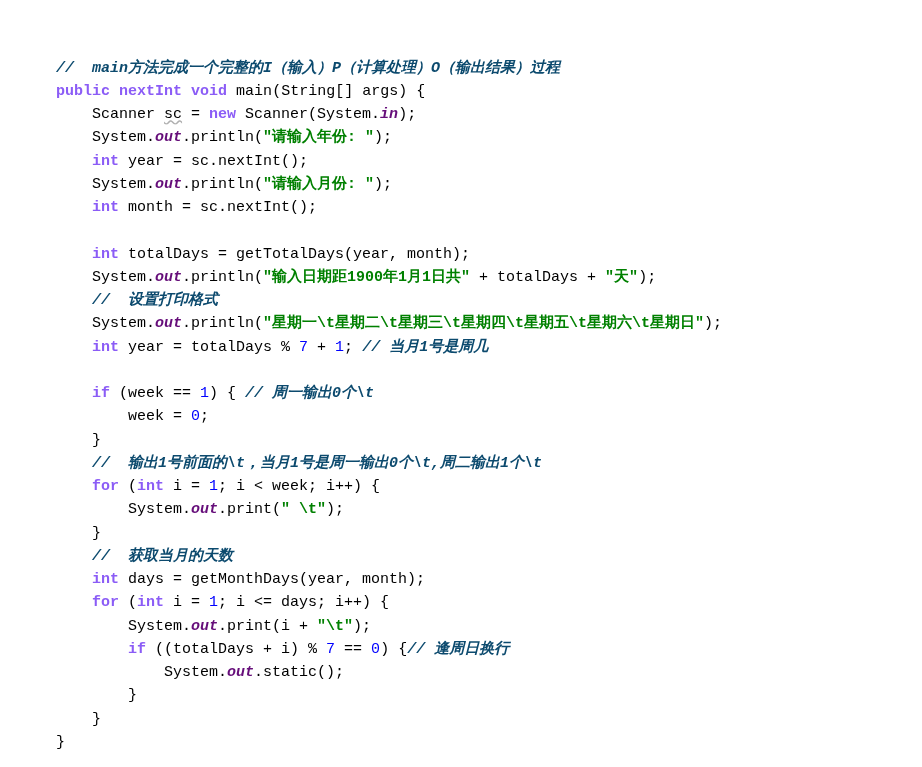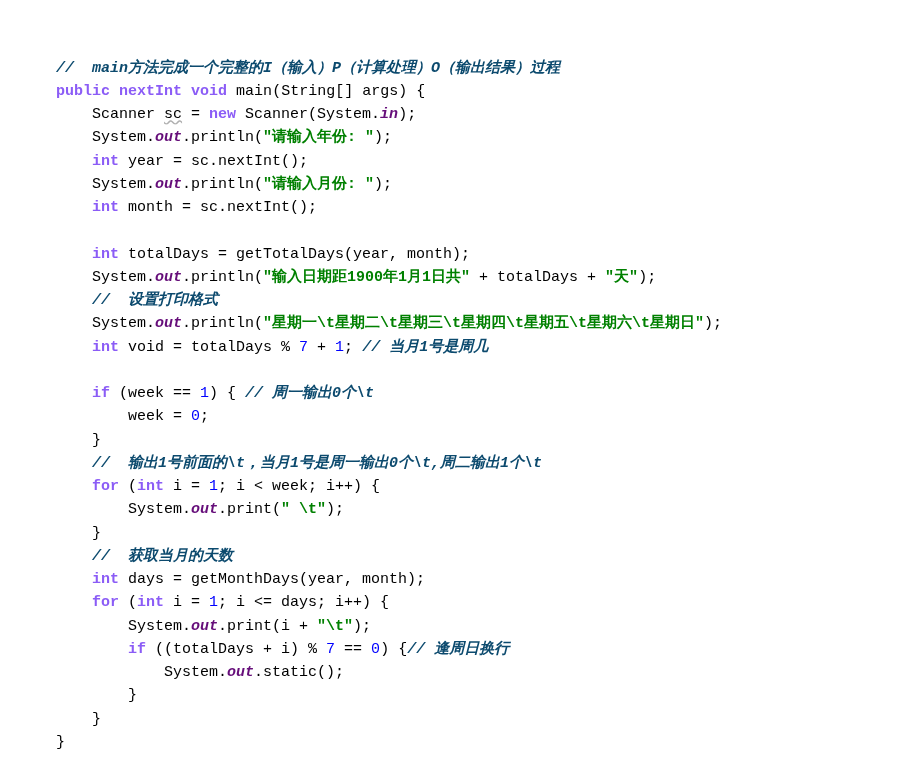--- a/index.html
+++ b/index.html
@@ -28,21 +28,21 @@
 <span>        <span>Scanner </span><span class="ul">sc</span><span> = </span><span class="kw">new</span><span> Scanner(System.</span><span class="fld">in</span><span>);</span></span>
 <span>        <span>System.</span><span class="fld">out</span><span>.println(</span><span class="str">"请输入年份: "</span><span>);</span></span>
 <span>        <span class="kw">int</span><span> year = sc.nextInt();</span></span>
 <span>        <span>System.</span><span class="fld">out</span><span>.println(</span><span class="str">"请输入月份: "</span><span>);</span></span>
 <span>        <span class="kw">int</span><span> month = sc.nextInt();</span></span>
 <span> </span>
 <span>        <span class="kw">int</span><span> totalDays = </span><span class="mth">getTotalDays</span><span>(year, month);</span></span>
 <span>        <span>System.</span><span class="fld">out</span><span>.println(</span><span class="str">"输入日期距1900年1月1日共"</span><span> + totalDays + </span><span class="str">"天"</span><span>);</span></span>
 <span>        <span class="cm">//  设置打印格式</span></span>
 <span>        <span>System.</span><span class="fld">out</span><span>.println(</span><span class="str">"星期一\t星期二\t星期三\t星期四\t星期五\t星期六\t星期日"</span><span>);</span></span>
-<span>        <span class="kw">int</span><span> void = totalDays % </span><span class="num">7</span><span> + </span><span class="num">1</span><span>; </span><span class="cm">// 当月1号是周几</span></span>
+<span>        <span class="kw">int</span><span> year = totalDays % </span><span class="num">7</span><span> + </span><span class="num">1</span><span>; </span><span class="cm">// 当月1号是周几</span></span>
 <span> </span>
 <span>        <span class="kw">if</span><span> (week == </span><span class="num">1</span><span>) { </span><span class="cm">// 周一输出0个\t</span></span>
 <span>            <span>week = </span><span class="num">0</span><span>;</span></span>
 <span>        <span>}</span></span>
 <span>        <span class="cm">//  输出1号前面的\t，当月1号是周一输出0个\t,周二输出1个\t</span></span>
 <span>        <span class="kw">for</span><span> (</span><span class="kw">int</span><span> i = </span><span class="num">1</span><span>; i &lt; week; i++) {</span></span>
 <span>            <span>System.</span><span class="fld">out</span><span>.print(</span><span class="str">" \t"</span><span>);</span></span>
 <span>        <span>}</span></span>
 <span>        <span class="cm">//  获取当月的天数</span></span>
 <span>        <span class="kw">int</span><span> days = </span><span class="mth">getMonthDays</span><span>(year, month);</span></span>

